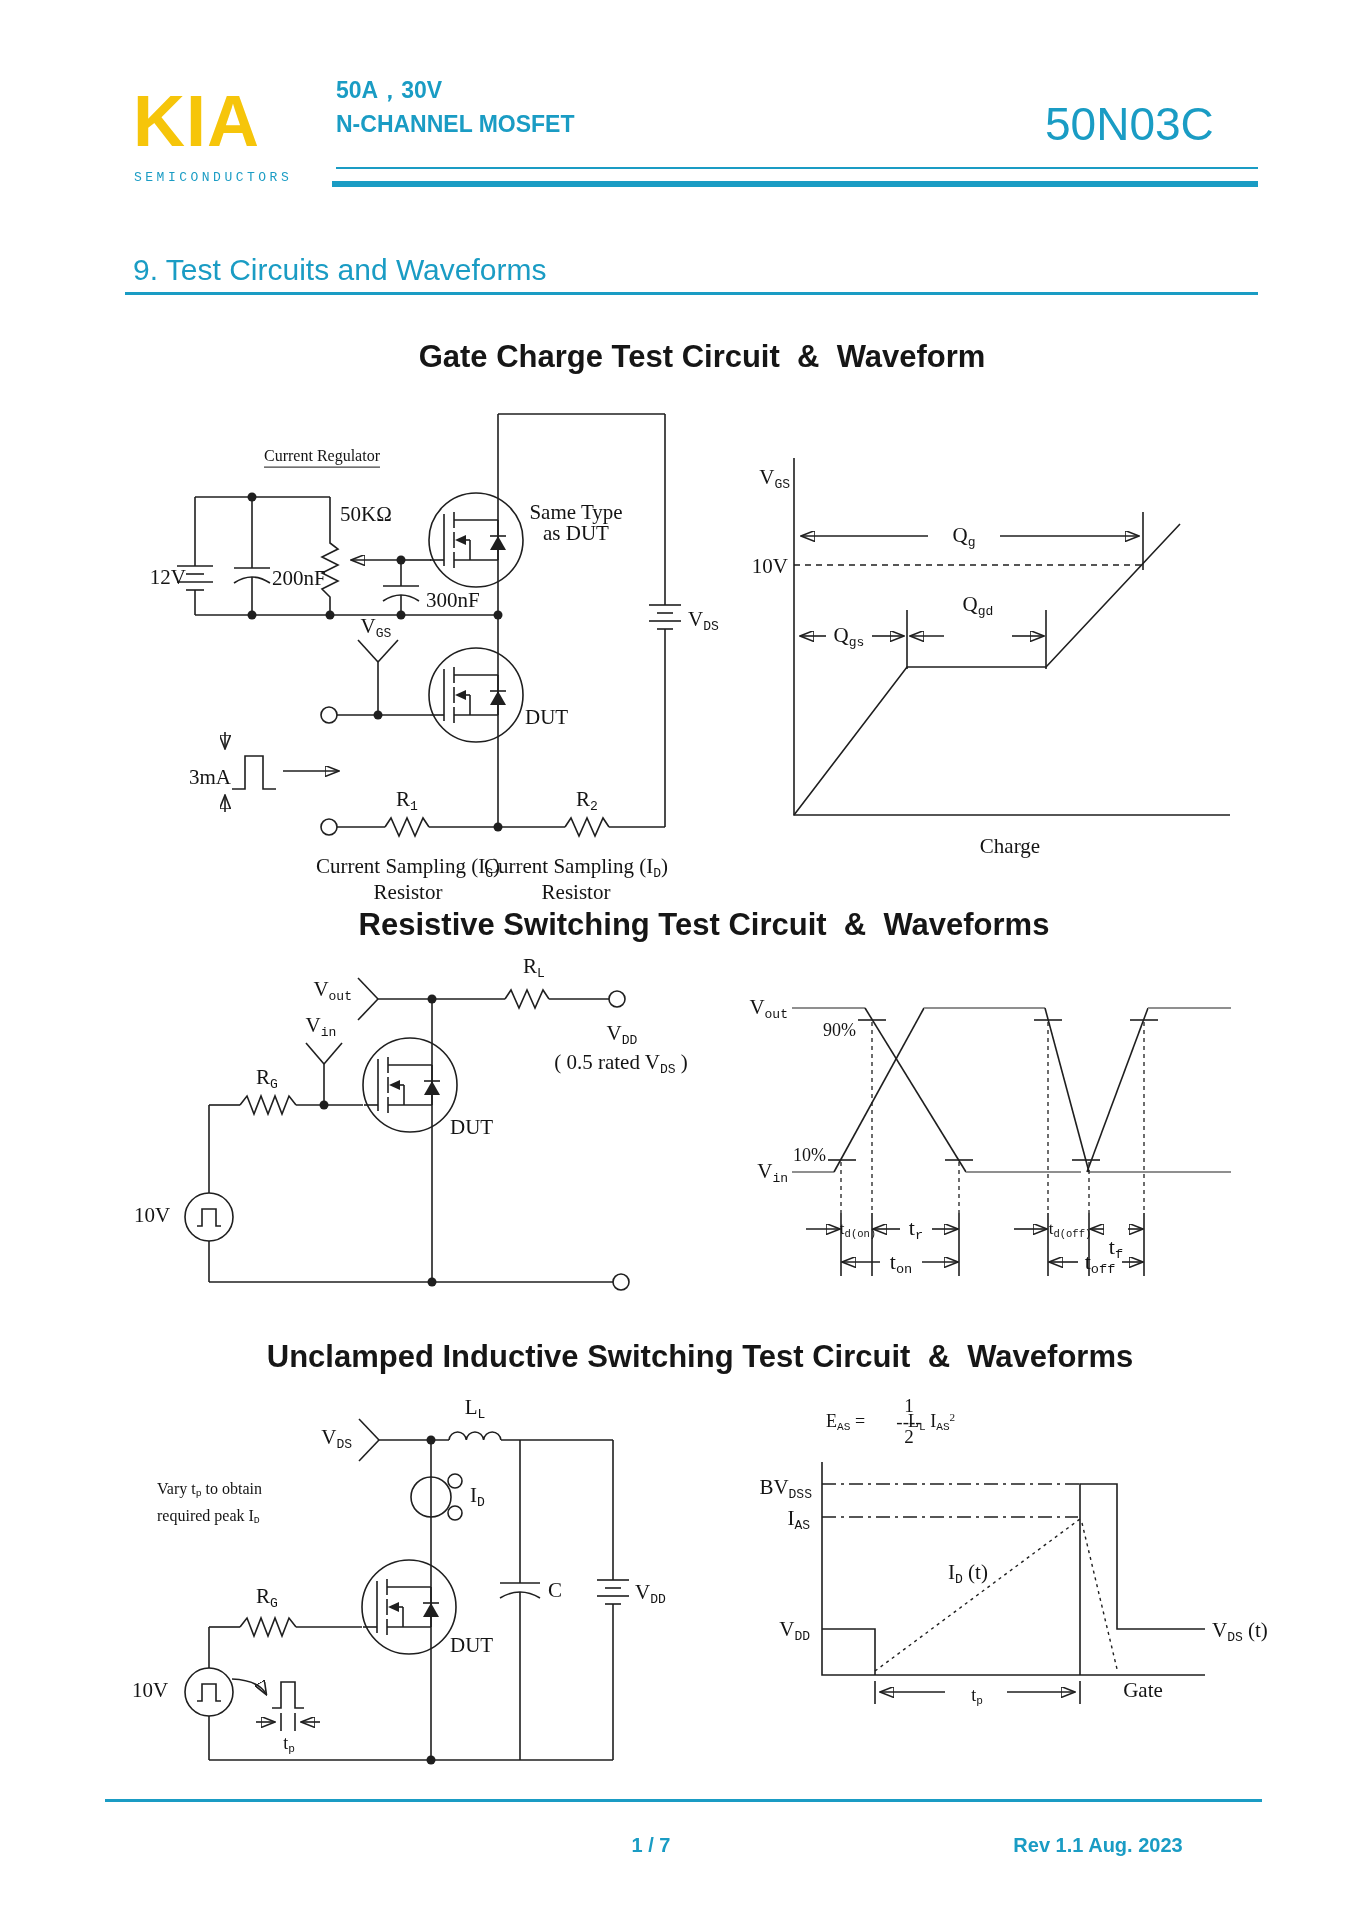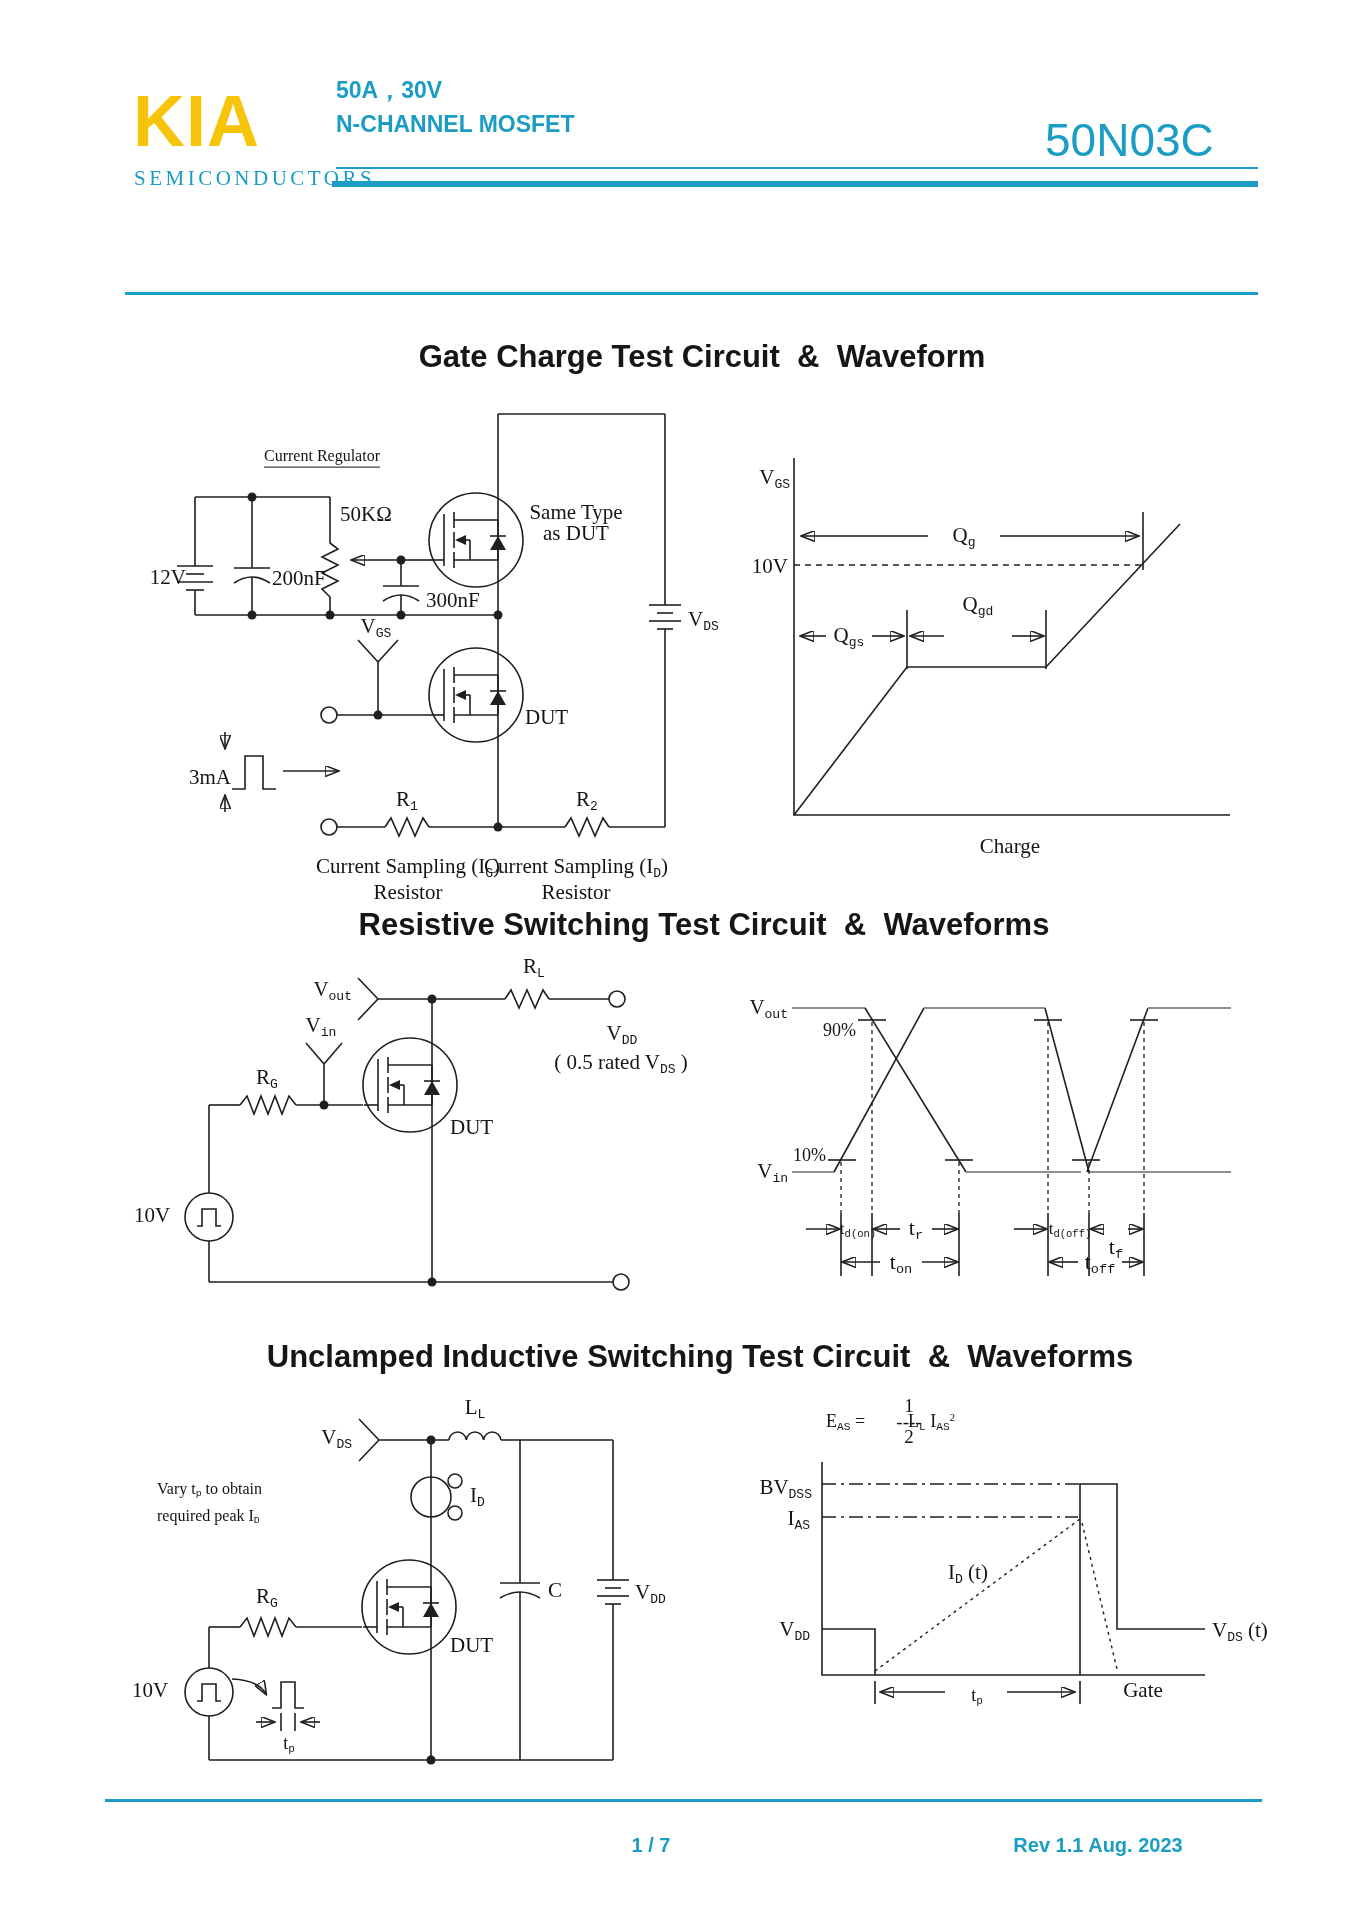--- a/index.html
+++ b/index.html
@@ -17,21 +17,21 @@
   .lbl{position:absolute;transform:translate(-50%,-50%);font-size:21px;color:#141414;
        white-space:nowrap;line-height:1.05;}
   .la{transform:translate(0,-50%);}
   .ra{transform:translate(-100%,-50%);}
   .dtitle{font-family:"Liberation Sans",sans-serif;font-weight:bold;font-size:31px;color:#161616;}
   .u{text-decoration:underline;text-underline-offset:6px;}
   sub{font-size:62%;line-height:0;vertical-align:-0.28em;font-family:Liberation Mono, monospace;}
   sup{font-size:62%;line-height:0;vertical-align:0.5em;}
   .rule{position:absolute;background:var(--teal,#1a9cc4);}
   .logo{font-family:"Liberation Sans",sans-serif;font-weight:bold;font-size:72px;color:var(--yellow,#f6c50a);letter-spacing:1px;}
-  .logosub{font-family:Liberation Serif, serif;font-size:21px;letter-spacing:3.5px;color:var(--teal,#1a9cc4);}
+  .logosub{font-family:Liberation Mono, monospace;font-size:13px;letter-spacing:3.5px;color:var(--teal,#1a9cc4);}
   .hsub{font-family:"Liberation Sans",sans-serif;font-weight:bold;font-size:23px;color:var(--teal,#1a9cc4);}
   .part{font-family:"Liberation Sans",sans-serif;font-size:46px;color:var(--teal,#1a9cc4);}
   .sect{font-family:"Liberation Sans",sans-serif;font-size:30px;color:var(--teal,#1a9cc4);}
   .foot{font-family:"Liberation Sans",sans-serif;font-weight:bold;font-size:20px;color:var(--teal,#1a9cc4);}
   .sm{font-size:22px;} .xs{font-size:17px;} .md{font-size:18px;} .n22{font-size:16px;}
   .frac{position:absolute;left:896px;top:1398px;width:26px;text-align:center;font-size:19px;color:#141414;}
   .frac span{display:block;line-height:0.82;}
 </style>
 </head>
 <body>
@@ -250,25 +250,26 @@
       <line x1="881" y1="1692" x2="945" y2="1692" marker-start="url(#ah)"></line>
       <line x1="1007" y1="1692" x2="1074" y2="1692" marker-end="url(#ah)"></line>
     </g>
   </svg>
 
   <div>
     <div class="lbl la logo" style="left:133px;top:122px">KIA</div>
     <div class="lbl la logosub" style="left:134px;top:178px">SEMICONDUCTORS</div>
     <div class="lbl la hsub" style="left:336px;top:90px">50A，30V</div>
     <div class="lbl la hsub" style="left:336px;top:124px">N-CHANNEL MOSFET</div>
-    <div class="lbl la part" style="left:1045px;top:140px">50N03C</div>
+    <div class="lbl la part" style="left:1045px;top:124px">50N03C</div>
     <div class="rule" style="left:336px;top:167px;width:922px;height:2px"></div>
     <div class="rule" style="left:332px;top:181px;width:926px;height:6px"></div>
   </div>
 
+  <div class="lbl la sect" style="left:133px;top:270px">9. Test Circuits and Waveforms</div>
   <div class="rule" style="left:125px;top:292px;width:1133px;height:3px"></div>
 
   <div>
     <div class="lbl dtitle" style="left:702px;top:357px">Gate Charge Test Circuit &nbsp;&amp;&nbsp; Waveform</div>
     <div class="lbl n22 u" style="left:322px;top:456px">Current Regulator</div>
     <div class="lbl ra" style="left:186px;top:577px">12V</div>
     <div class="lbl la" style="left:272px;top:578px">200nF</div>
     <div class="lbl la" style="left:340px;top:514px">50KΩ</div>
     <div class="lbl la" style="left:426px;top:600px">300nF</div>
     <div class="lbl" style="left:576px;top:512px">Same Type</div>

